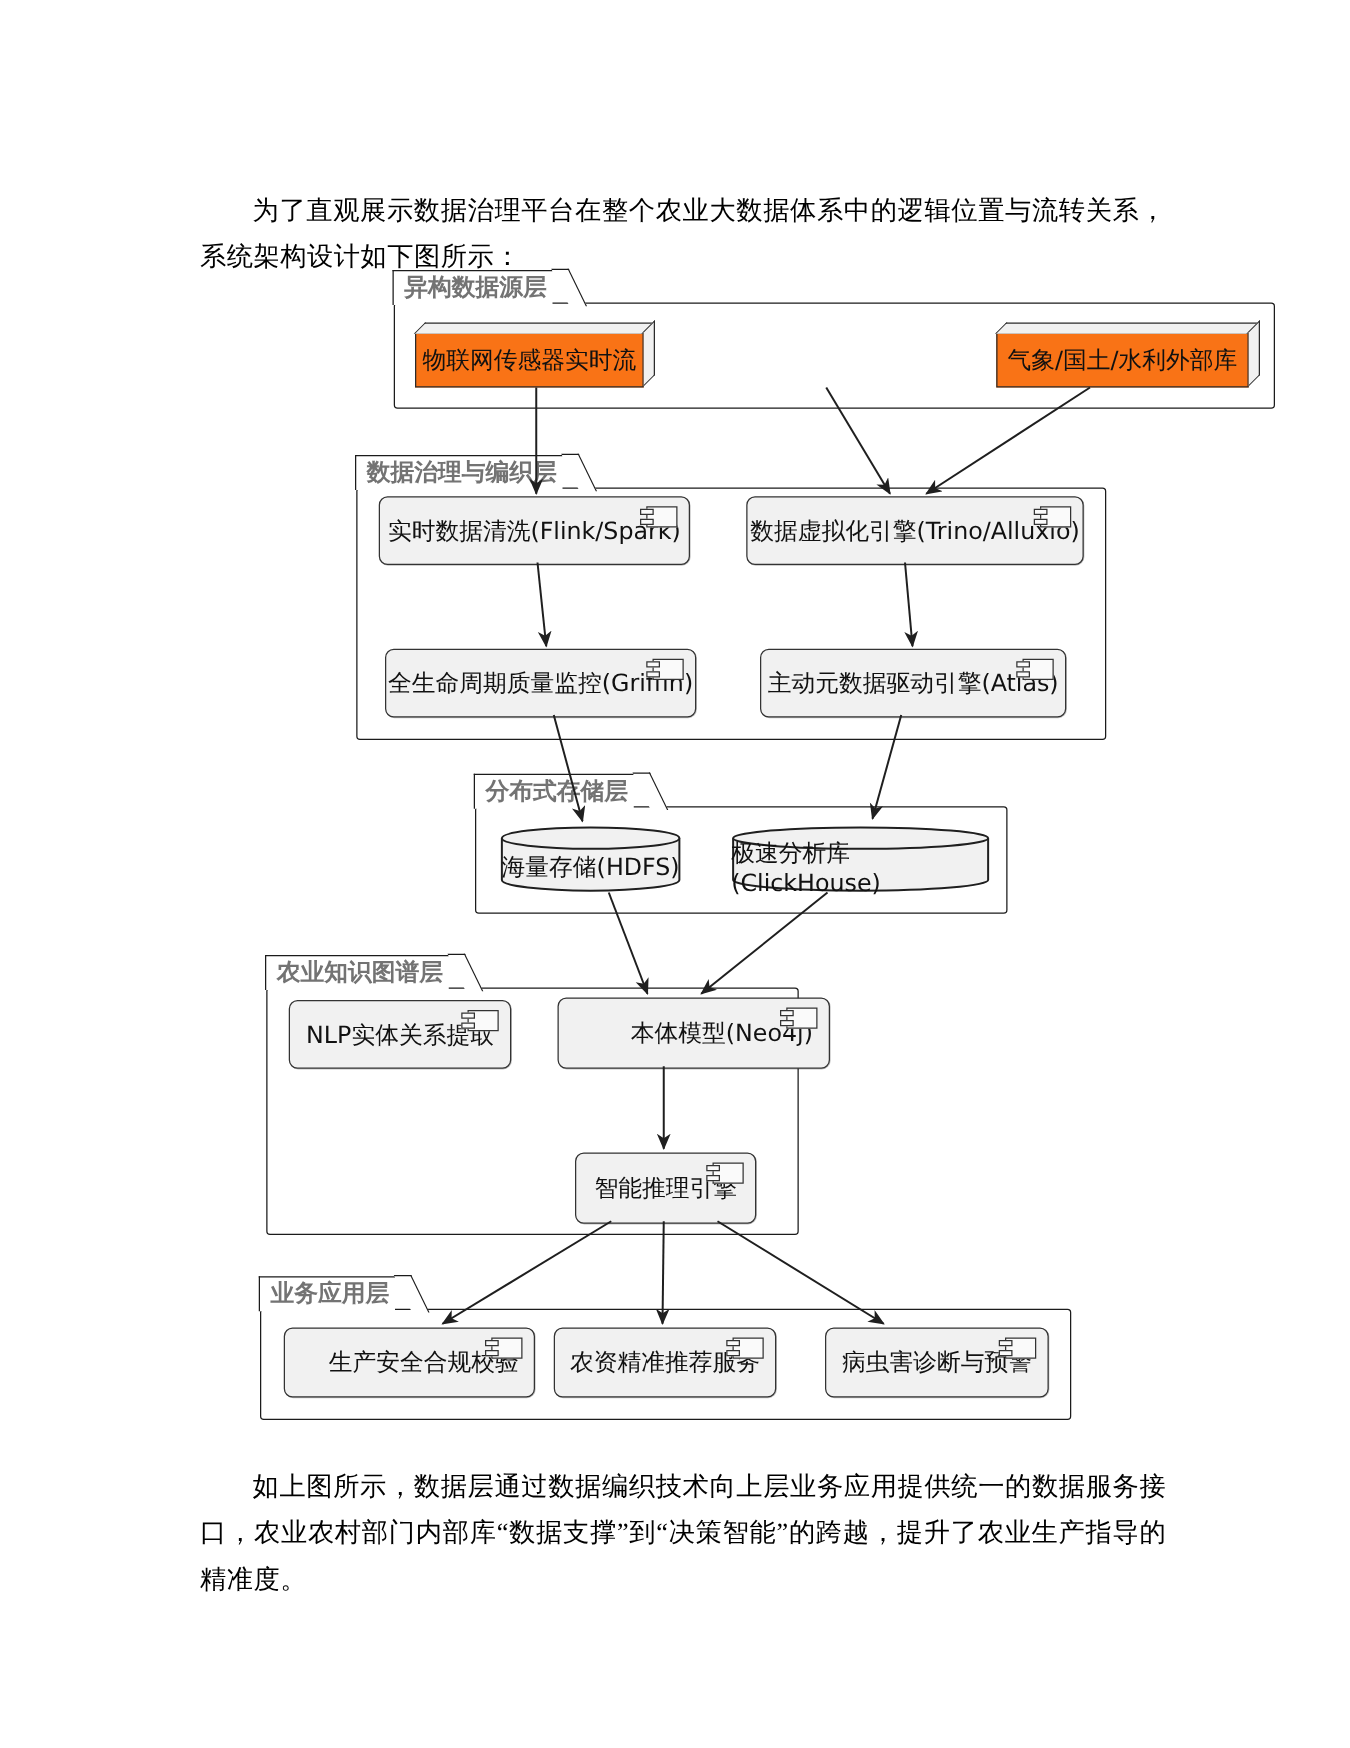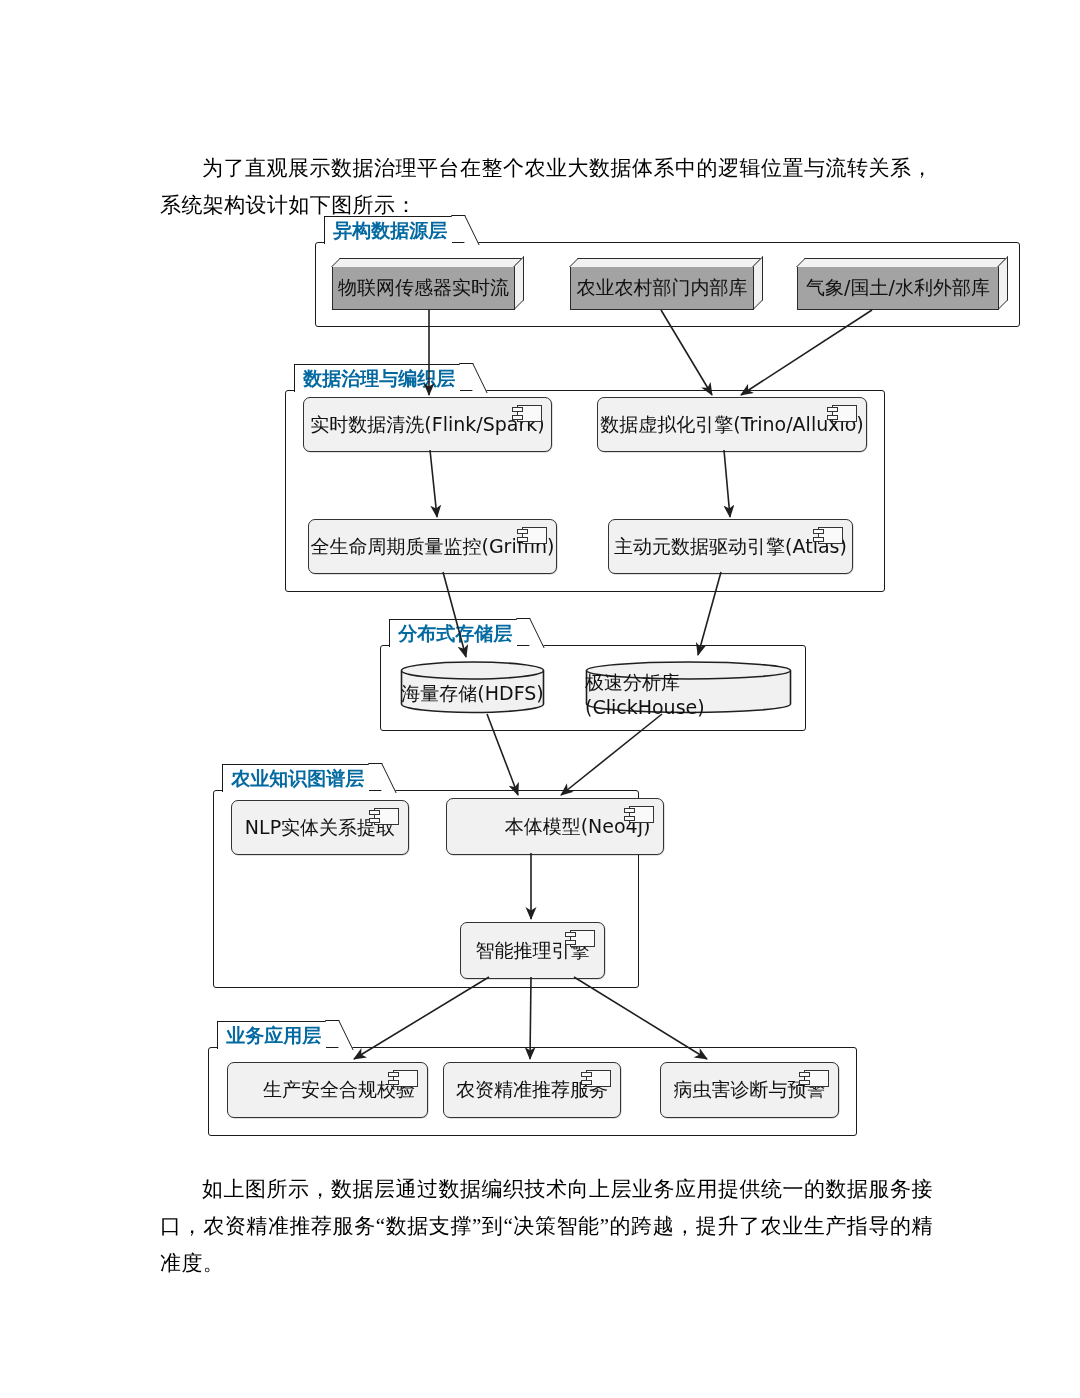--- a/index.html
+++ b/index.html
@@ -22,21 +22,21 @@
   
   .frame {
     position:absolute; border:1.7px solid #1b1b1b; border-radius:3px;
     background:transparent;
   }
   .tab {
     position:absolute; top:-27px; left:-1.7px; height:27px;
     background:#ffffff; border:1.7px solid #1b1b1b;
     border-bottom:none; border-right:none;
     padding:0 5px 0 8px; font-weight:700; font-size:19px; line-height:26px;
-    white-space:nowrap; z-index:3; color:#0369a1;margin-left:10px;
+    white-space:nowrap; z-index:3; color:#737373;
   }
   .tab::after {
     content:""; position:absolute; top:-1.7px; right:-13px; width:13px;
     height:calc(100% + 1.7px); background:#ffffff;
     border-top:1.7px solid #1b1b1b; border-right:1.7px solid #1b1b1b;
     transform:skewX(26deg); transform-origin:0 0;
   }
   
   .comp {
     position:absolute; background:#f1f1f1; border:1.6px solid #333;
@@ -50,21 +50,21 @@
   }
   .comp-icon::before, .comp-icon::after {
     content:""; position:absolute; left:-6px; width:9px; height:3px;
     border:1.6px solid #333; background:#fafafa;
   }
   .comp-icon::before { top:1px; }
   .comp-icon::after { bottom:1px; }
 
   
   .node3d {
-    position:absolute; background:#a3a3a3; border:1.6px solid #2b2b2b;
+    position:absolute; background:#f97316; border:1.6px solid #2b2b2b;
     display:flex; align-items:center; justify-content:center;
     font-size:19px; color:#111; z-index:4;
   }
   .node3d::before { 
     content:""; position:absolute; left:-1.6px; top:-9.5px; width:100%; height:8px;
     background:#f1f1f1; border:1.6px solid #2b2b2b; border-bottom:none;
     transform:skewX(-45deg); transform-origin:0 100%;
   }
   .node3d::after { 
     content:""; position:absolute; top:-1.6px; right:-9.5px; width:8px; height:100%;
@@ -92,23 +92,20 @@
 
   <p class="para para-top">为了直观展示数据治理平台在整个农业大数据体系中的逻辑位置与流转关系，系统架构设计如下图所示：</p>
 
   <div class="frame" style="left:315px; top:242px; width:703px; height:83px;">
     <div class="tab">
       <span>异构数据源层</span>
     </div>
   </div>
   <div class="node3d" style="left:332px; top:266px; width:181px; height:42px;">
     <span>物联网传感器实时流</span>
-  </div>
-  <div class="node3d" style="left:570px; top:266px; width:182px; height:42px;">
-    <span>农业农村部门内部库</span>
   </div>
   <div class="node3d" style="left:797px; top:266px; width:200px; height:42px;">
     <span>气象/国土/水利外部库</span>
   </div>
 
   <div class="frame" style="left:285px; top:390px; width:598px; height:200px;">
     <div class="tab">
       <span>数据治理与编织层</span>
     </div>
   </div>
@@ -199,15 +196,15 @@
     <line x1="443" y1="572" x2="466" y2="657" marker-end="url(#arrowhead)"></line>
     <line x1="721" y1="572" x2="698" y2="655" marker-end="url(#arrowhead)"></line>
     <line x1="487" y1="714" x2="518" y2="795" marker-end="url(#arrowhead)"></line>
     <line x1="662" y1="714" x2="561" y2="795" marker-end="url(#arrowhead)"></line>
     <line x1="531" y1="853" x2="531" y2="919" marker-end="url(#arrowhead)"></line>
     <line x1="489" y1="977" x2="354" y2="1059" marker-end="url(#arrowhead)"></line>
     <line x1="531" y1="977" x2="530" y2="1059" marker-end="url(#arrowhead)"></line>
     <line x1="574" y1="977" x2="707" y2="1059" marker-end="url(#arrowhead)"></line>
   </svg>
 
-  <p class="para para-bottom">如上图所示，数据层通过数据编织技术向上层业务应用提供统一的数据服务接口，农资精准推荐服务“数据支撑”到“决策智能”的跨越，提升了农业生产指导的精准度。</p>
+  <p class="para para-bottom">如上图所示，数据层通过数据编织技术向上层业务应用提供统一的数据服务接口，农业农村部门内部库“数据支撑”到“决策智能”的跨越，提升了农业生产指导的精准度。</p>
 
 </div>
 
 </body></html>

